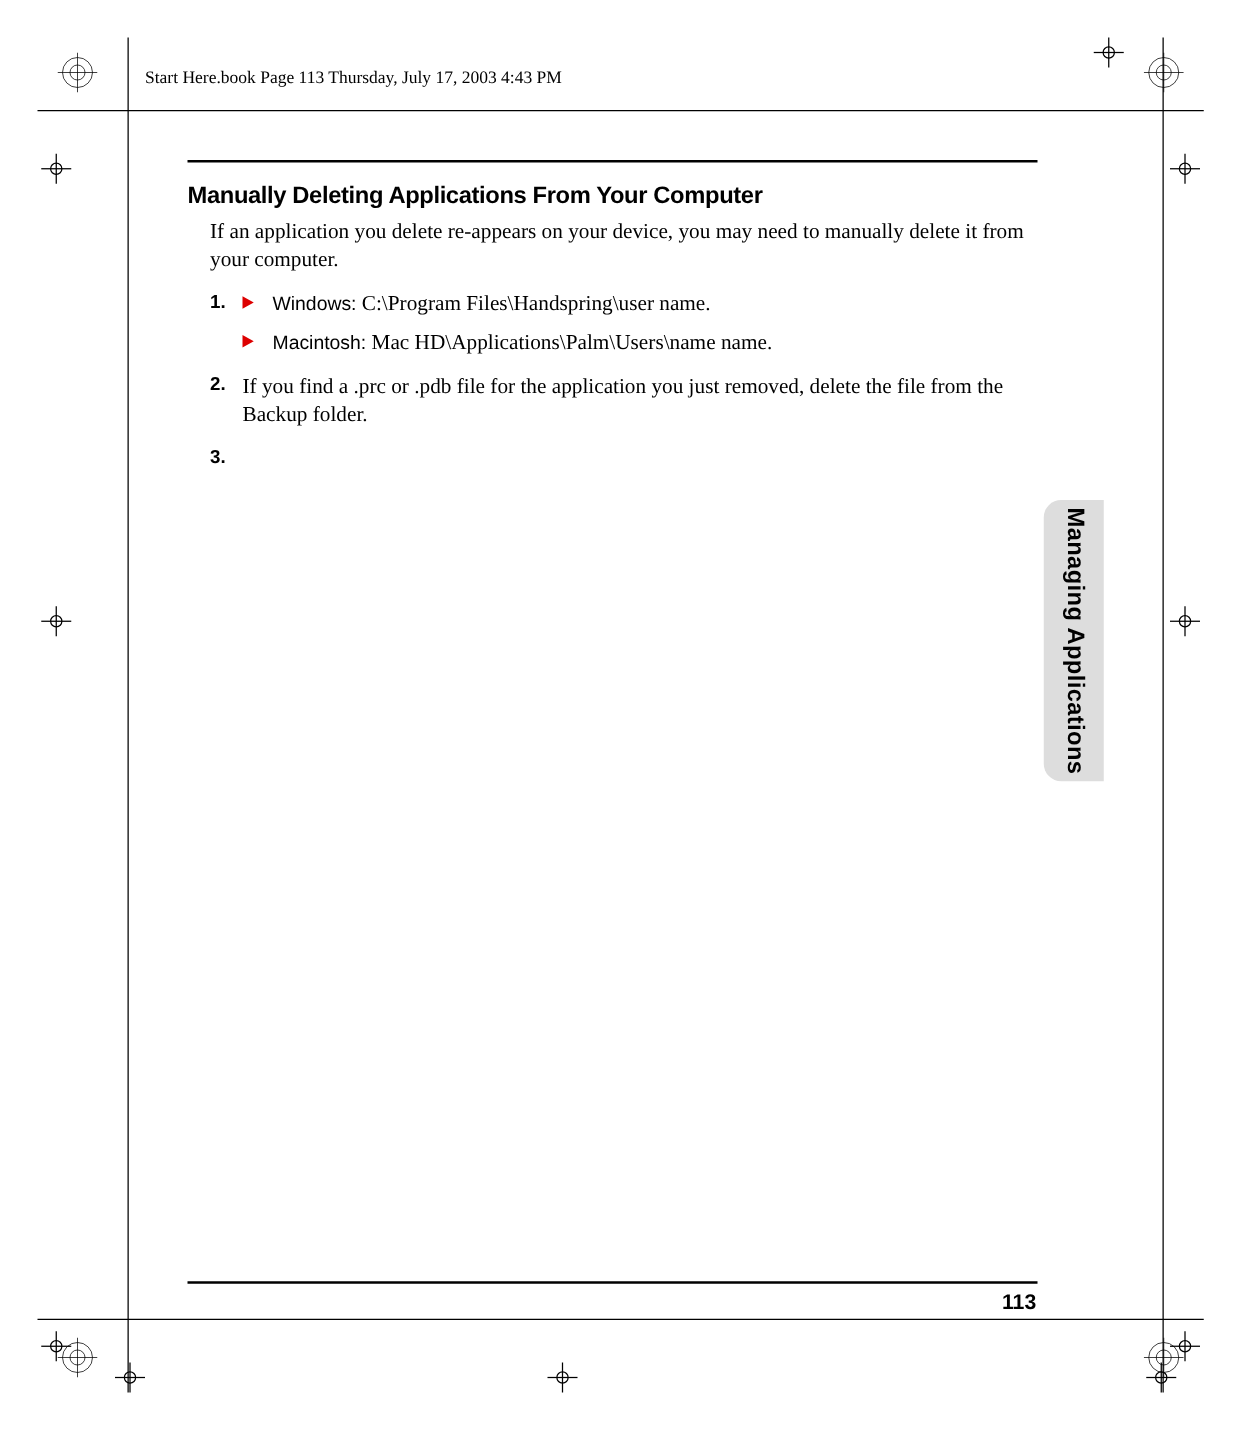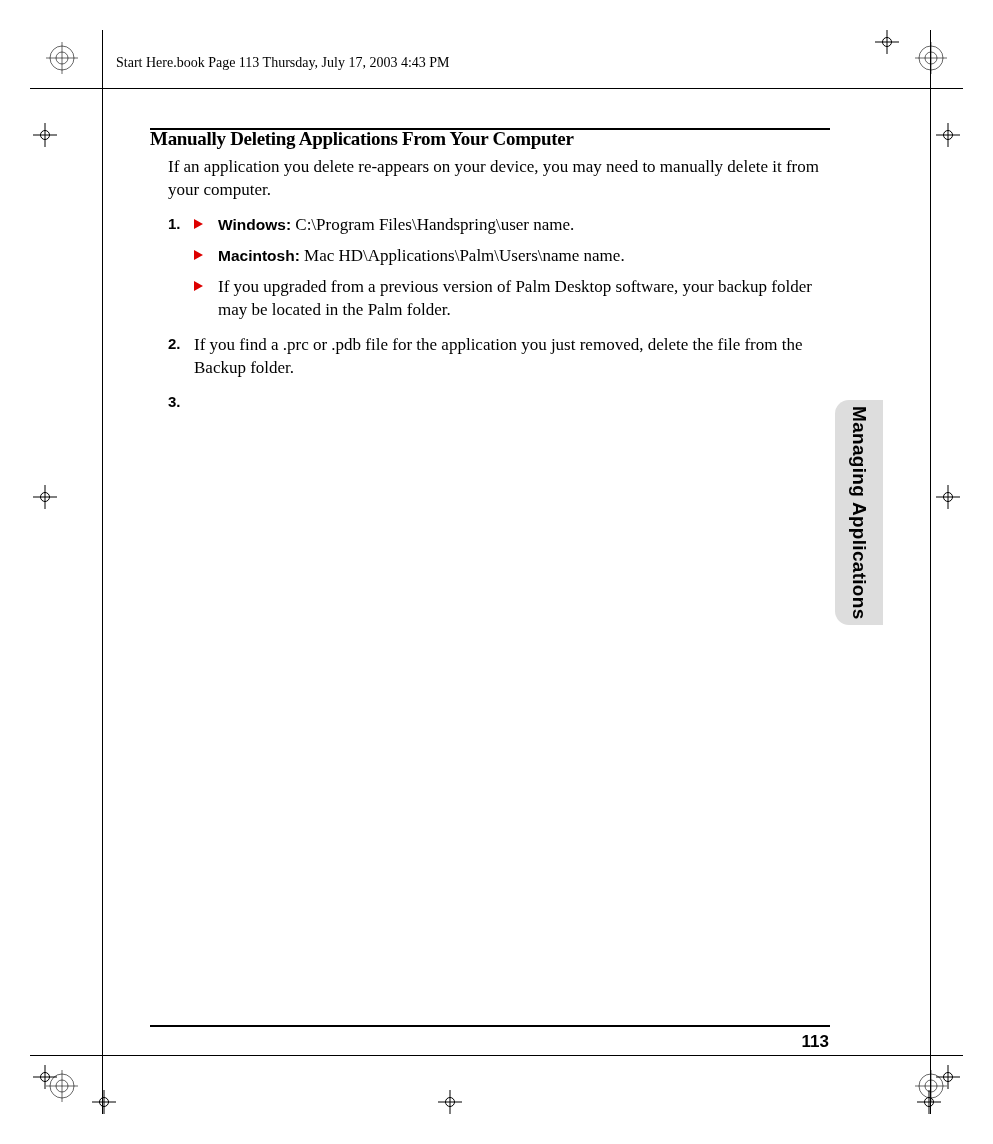--- a/index.html
+++ b/index.html
@@ -45,24 +45,25 @@
     text-align: center;
   }
   .content {
     position: absolute;
     left: 150px;
     top: 128px;
     width: 680px;
   }
   .rule-top { position:absolute; left:150px; top:128px; width:680px; height:2px; background:#000; }
   .heading {
-    font-family: Liberation Serif, serif;
+    font-family: Liberation Sans, sans-serif;
     font-weight: bold;
     font-size: 19px;
     color: #000;
+    margin-top: 18px;
     letter-spacing: -0.3px;
   }
   .intro {
     font-size: 17px;
     line-height: 1.35;
     margin-top: 6px;
     padding-left: 18px;
   }
   ol.steps {
     list-style: none;
@@ -99,21 +100,21 @@
     content: "";
     position: absolute;
     left: 0; top: 5px;
     width: 0; height: 0;
     border-top: 5px solid transparent;
     border-bottom: 5px solid transparent;
     border-left: 9px solid #d00;
   }
   .label-bold {
     font-family: Arial, Helvetica, sans-serif;
-    font-weight: bold;
+    font-weight: normal;
     font-size: 15.5px;
   }
   .side-tab {
     position: absolute;
     right: 110px;
     top: 400px;
     width: 48px;
     height: 225px;
     background: #ddd;
     border-radius: 14px 0 0 14px;
@@ -239,23 +240,20 @@
 
     <ol class="steps">
       <li>
         <span class="num">1.</span>
         <ul class="sublist">
           <li>
             <span class="label-bold">Windows:</span><span> C:\Program Files\Handspring\user name.</span>
           </li>
           <li>
             <span class="label-bold">Macintosh:</span><span> Mac HD\Applications\Palm\Users\name name.</span>
-          </li>
-          <li>
-            <span>If you upgraded from a previous version of Palm Desktop software, your backup folder may be located in the Palm folder.</span>
           </li>
         </ul>
       </li>
       <li>
         <span class="num">2.</span>
         <span>If you find a .prc or .pdb file for the application you just removed, delete the file from the Backup folder.</span>
       </li>
       <li>
         <span class="num">3.</span>
       </li>

